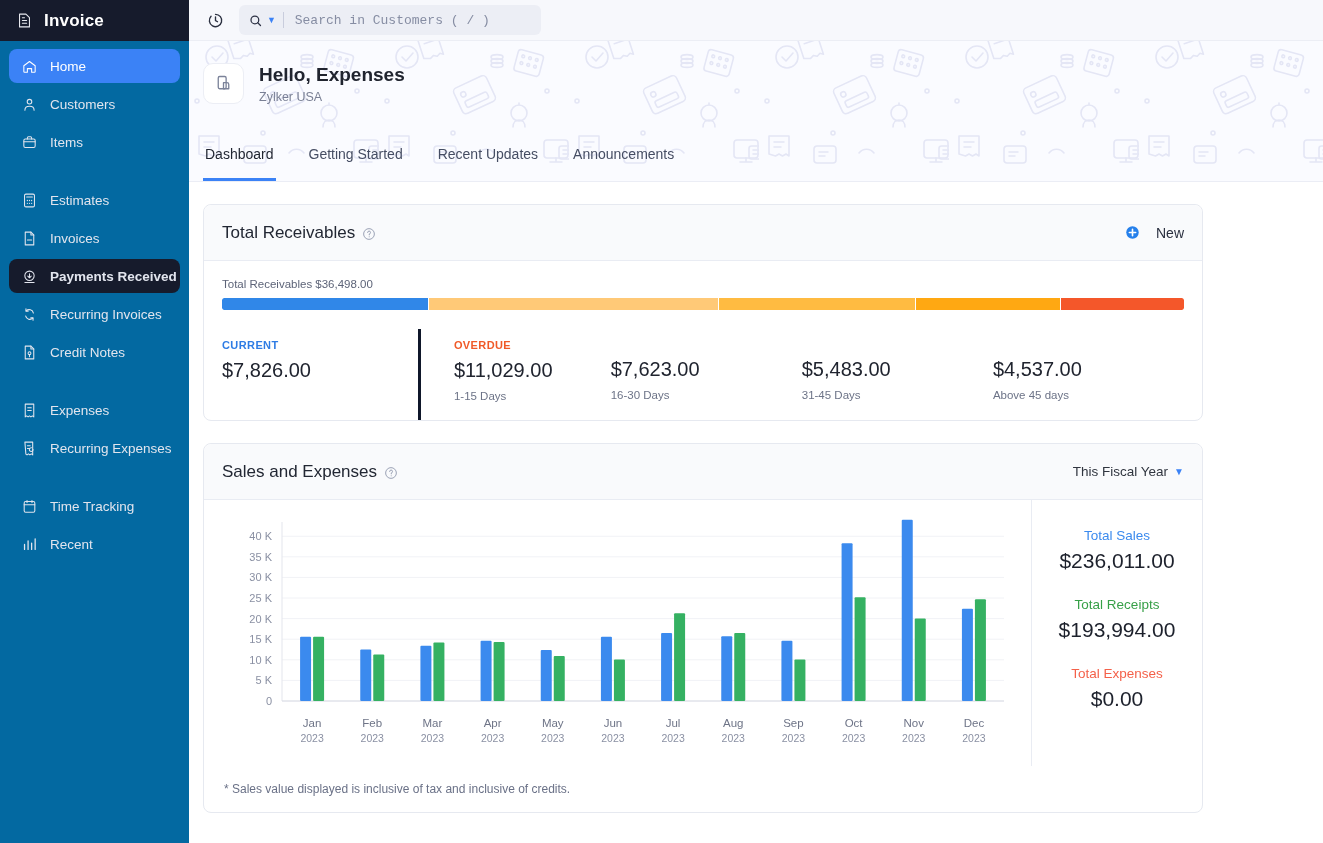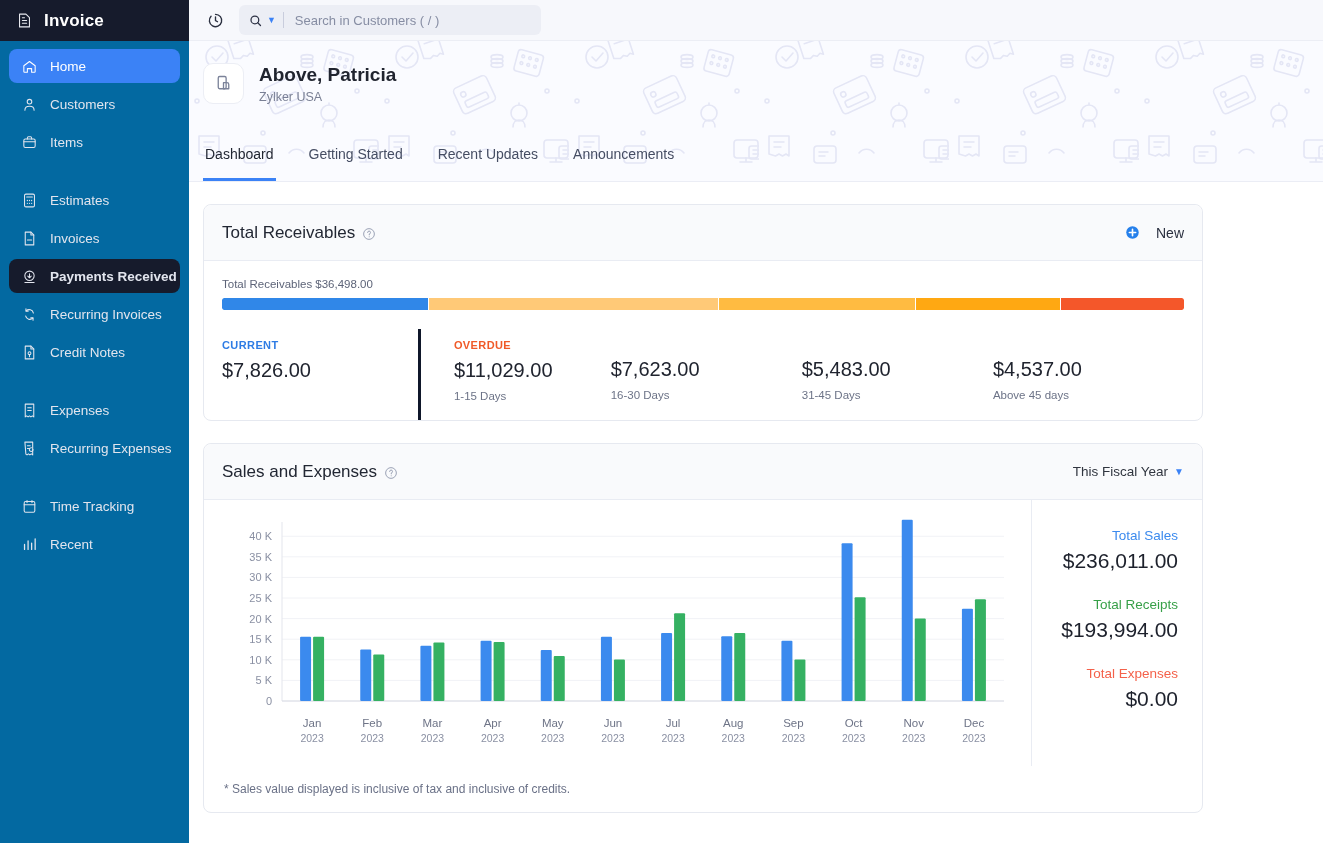--- a/index.html
+++ b/index.html
@@ -52,21 +52,21 @@
     display: flex; align-items: center;
     width: 302px; height: 30px; background: #eceef5;
     border-radius: 6px; padding: 0 9px; gap: 4px; cursor: text;
   }
   .search-icon { color:#2d3245; display:flex; align-items:center;}
   .search-caret { color:#3b82f6; font-size: 9px; line-height: 1; }
   .search-div { width:1px; height:16px; background:#c9cddd; margin:0 7px 0 3px;}
   .search-input {
     border: none; background: transparent; outline: none;
     font-size: 13px; color: #3b4256; width: 100%;
-    font-family: Liberation Sans, sans-serif;
+    font-family: Liberation Mono, monospace;
   }
   .search-input::placeholder { color: #868da3; }
 
   
   .hero {
     position: relative; background: #fafbff;
     padding: 22px 0 0 0; border-bottom: 1px solid #ebedf5;
     overflow: hidden;
   }
   .hero-pattern { position: absolute; inset: 0; opacity: 1; pointer-events: none; }
@@ -118,21 +118,21 @@
   .stat-tag { font-size: 11px; font-weight: 700; letter-spacing: .4px; margin-bottom: 8px; }
   .stat-tag.cur { color: #2e7ce4; }
   .stat-tag.ovd { color: #f05a28; }
   .stat-amt { font-size: 20px; color: #20242f; }
   .stat-sub { font-size: 11.5px; color: #6c7387; margin-top: 8px; }
   .spacer-tag { height: 19px; }
 
   
   .chart-row { display: flex; }
   .chart-left { width: 828px; padding: 16px 0 6px 0; border-right: 1px solid #e9ecf3;}
-  .chart-right { flex: 1; padding: 28px 24px 10px 24px; text-align: right; }
+  .chart-right { flex: 1; padding: 28px 24px 10px 24px; text-align: center; }
   .tot-lbl { font-size: 13.5px; margin-bottom: 6px; }
   .tot-val { font-size: 21px; color: #1d212c; margin-bottom: 24px; }
   .footnote { font-size: 12px; color: #6a7187; padding: 16px 0 16px 20px; }
 
   svg text { font-family: "Liberation Sans", sans-serif; }
 </style>
 </head>
 <body>
 
 <div class="app">
@@ -373,21 +373,21 @@
 
       <div class="hero-inner">
         <div class="greeting">
           <div class="avatar">
             <svg viewBox="0 0 24 24" width="21" height="21" fill="none" stroke="currentColor" stroke-width="1.5" stroke-linejoin="round">
               <rect x="6" y="4" width="9" height="14" rx="1.6"></rect>
                 <path d="M12 11h4a2 2 0 0 1 2 2v5h-6z"></path>
             </svg>
           </div>
           <div>
-            <div class="greet-name">Above, Patricia</div>
+            <div class="greet-name">Hello, Expenses</div>
             <div class="greet-org">Zylker USA</div>
           </div>
         </div>
 
         <div class="tabs">
           <div class="tab active">Dashboard</div>
           <div class="tab">Getting Started</div>
           <div class="tab">Recent Updates</div>
           <div class="tab">Announcements</div>
         </div>

